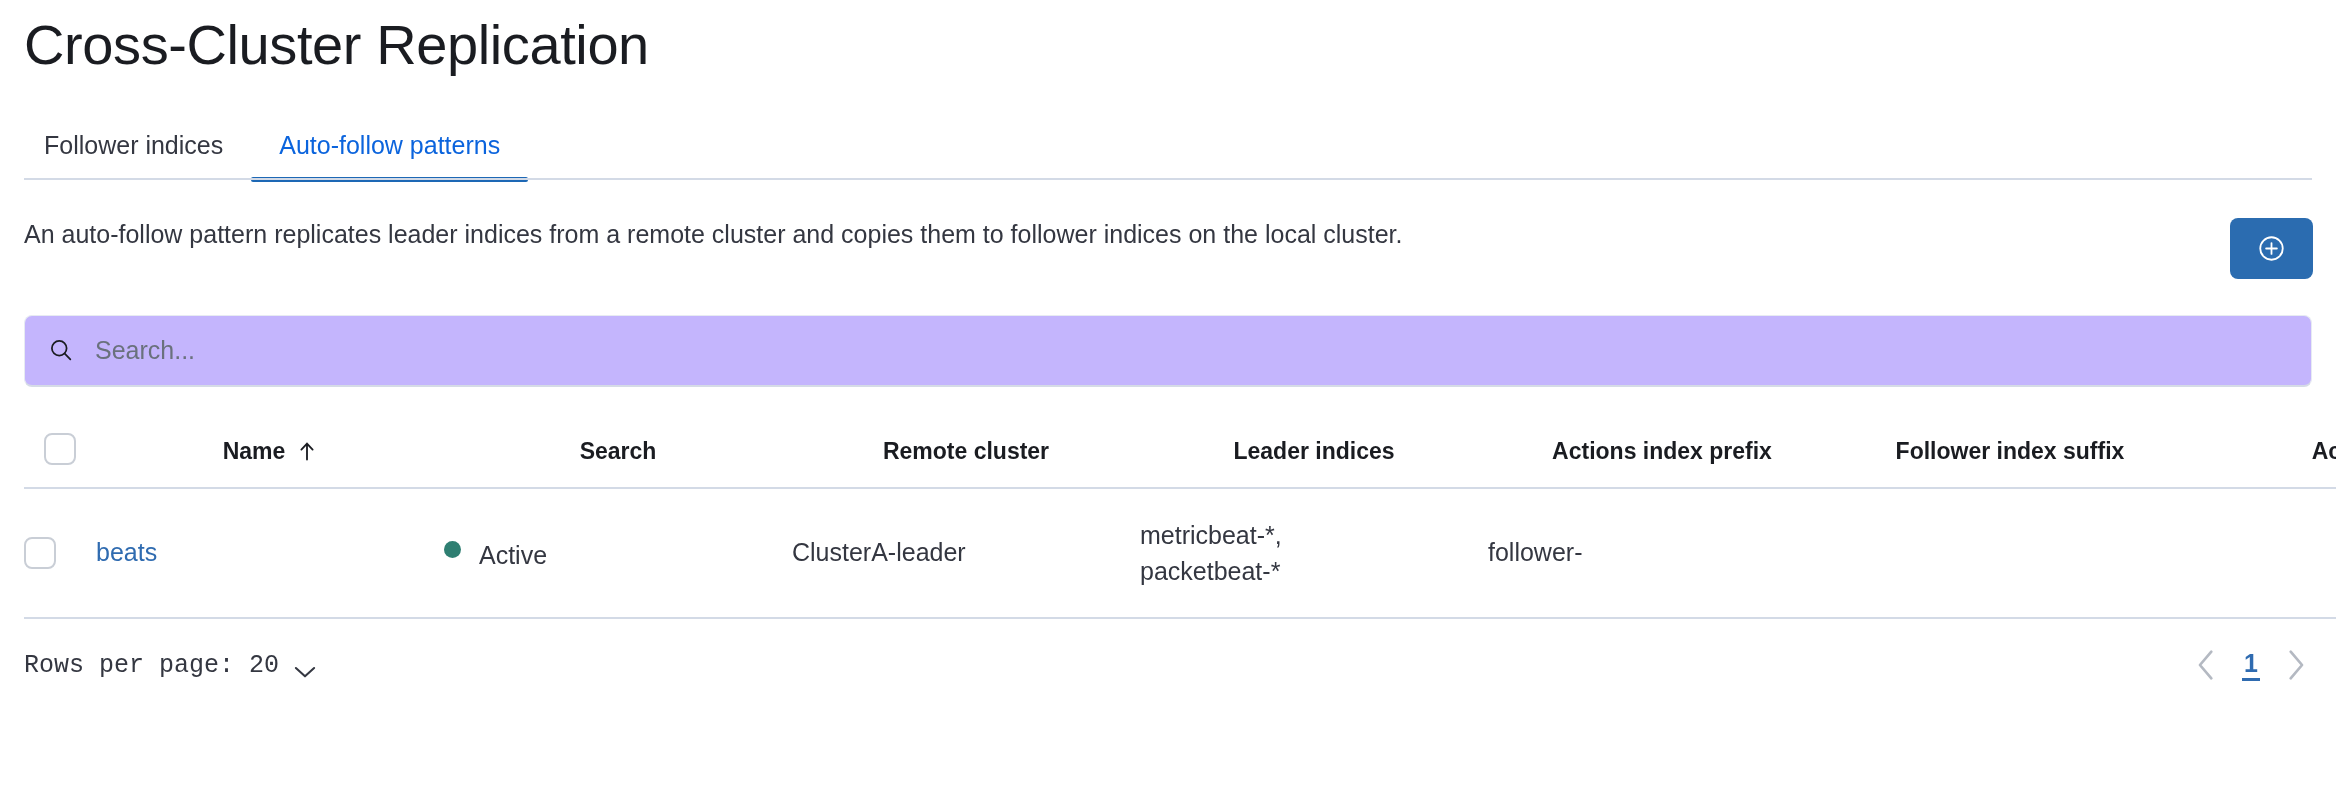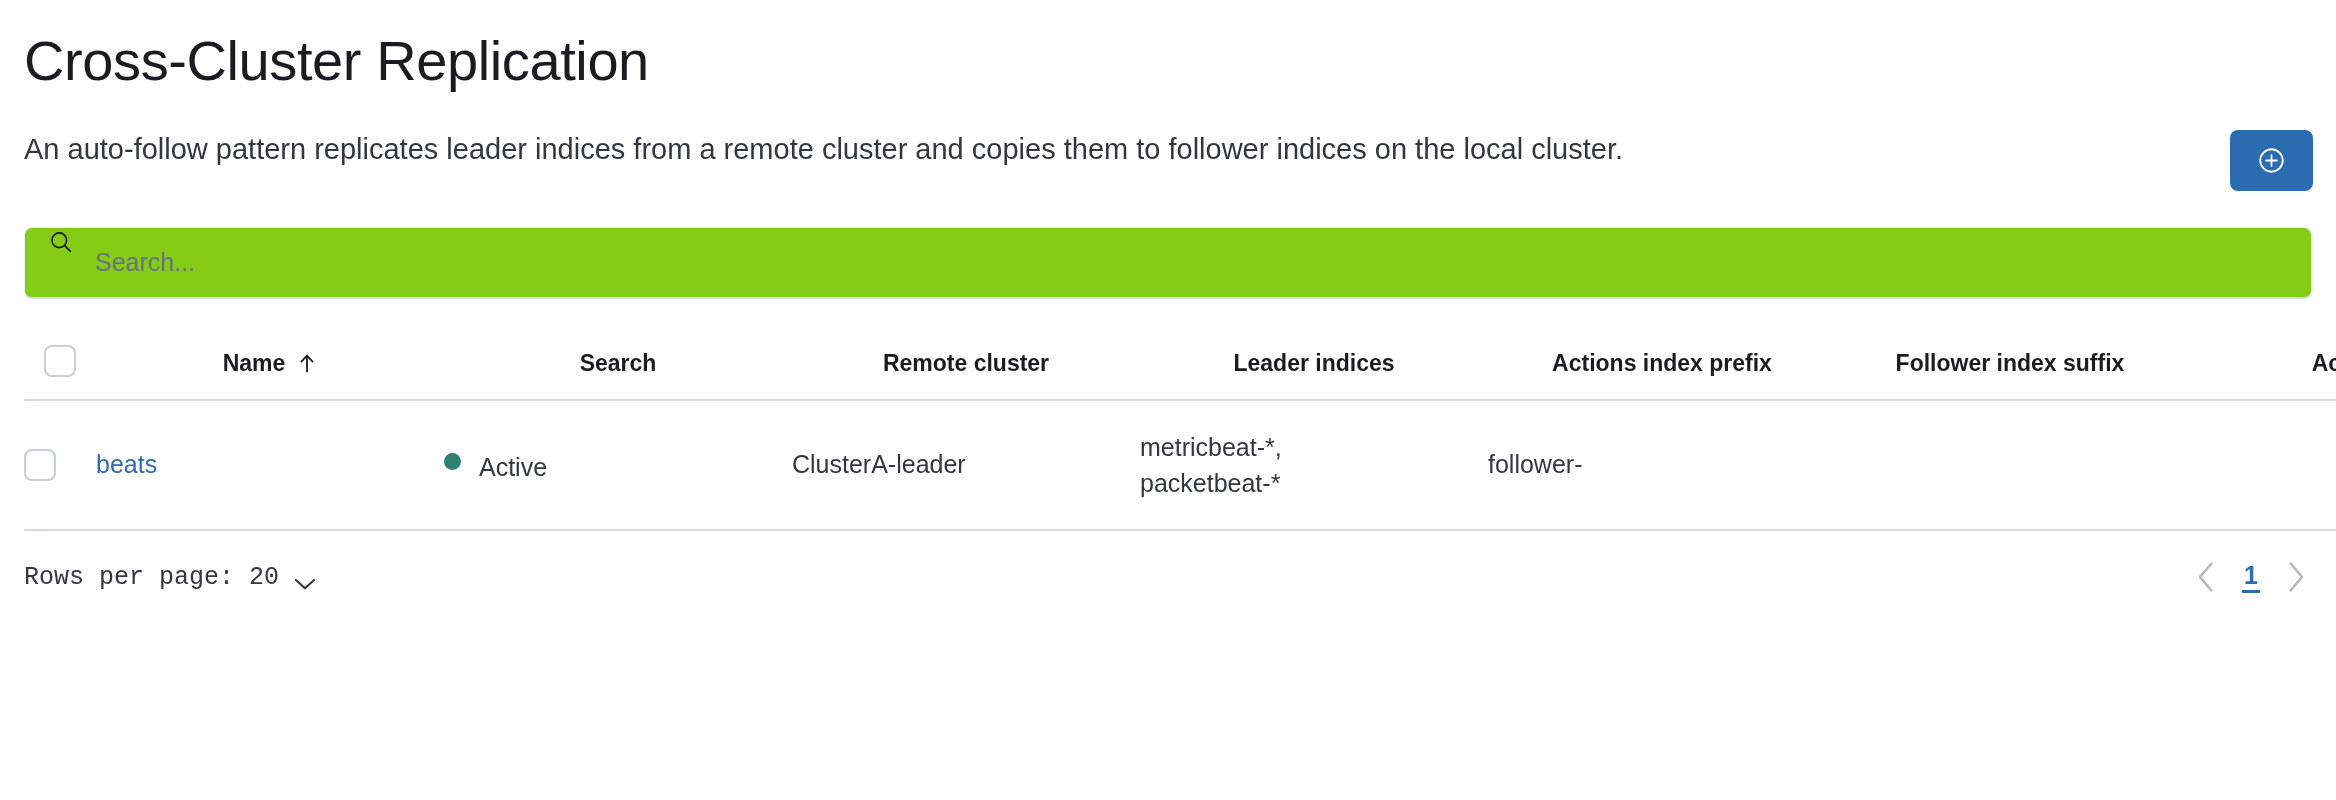--- a/index.html
+++ b/index.html
@@ -10,21 +10,21 @@
     background: #ffffff;
     font-family: "Liberation Sans", sans-serif;
     color: #343741;
     overflow: hidden;
   }
 
   .page {
     width: 2336px;
     height: 588px;
     position: relative;
-    padding: 16px 24px;
+    padding: 0 24px;
   }
 
   
   .page-title {
     font-size: 56px;
     line-height: 1.1;
     font-weight: 400;
     color: #1a1c21;
     letter-spacing: -0.4px;
     padding-top: 14px;
@@ -72,21 +72,21 @@
 
   
   .intro-row {
     display: flex;
     align-items: flex-start;
     justify-content: space-between;
     margin-top: 36px;
     gap: 40px;
   }
   .intro-text {
-    font-size: 29px;
+    font-size: 25px;
     line-height: 1.45;
     color: #343741;
     max-width: 1700px;
     flex: 1;
   }
   .create-btn {
     flex: 0 0 auto;
     background: #2b6cb0;
     color: #ffffff;
     border: none;
@@ -107,25 +107,26 @@
   .create-btn .plus-circle {
     width: 27px; height: 27px;
     display: inline-block;
     flex: 0 0 auto;
   }
 
   
   .search-wrap {
     margin-top: 36px;
     height: 72px;
-    background: #84cc16;
+    background: #c4b5fd;
     border: 1px solid #e7ebf2;
     border-bottom: 2px solid #d5dbe6;
     border-radius: 8px;
     display: flex;
+    align-items: center;
     padding: 0 22px;
     gap: 20px;
   }
   .search-icon { width: 28px; height: 28px; flex: 0 0 auto; }
   .search-input {
     border: none;
     outline: none;
     background: transparent;
     font-size: 25px;
     color: #343741;
@@ -249,20 +250,25 @@
     padding: 0 2px;
   }
 </style>
 </head>
 <body>
 
 <div class="page">
 
   <h1 class="page-title">Cross-Cluster Replication</h1>
 
+  <div class="tabs">
+    <button class="tab">Follower indices</button>
+    <button class="tab selected">Auto-follow patterns</button>
+    <div class="tabs-rule"></div>
+  </div>
 
   <div class="intro-row">
     <p class="intro-text">An auto-follow pattern replicates leader indices from a remote cluster and copies them to follower indices on the local cluster.</p>
 
     <button class="create-btn">
       <span class="plus-circle">
         <svg width="27" height="27" viewBox="0 0 24 24" fill="none" xmlns="http://www.w3.org/2000/svg">
           <circle cx="12" cy="12" r="10" stroke="#ffffff" stroke-width="1.6"></circle>
           <path d="M12 7.2v9.6M7.2 12h9.6" stroke="#ffffff" stroke-width="1.6" stroke-linecap="round"></path>
         </svg>

